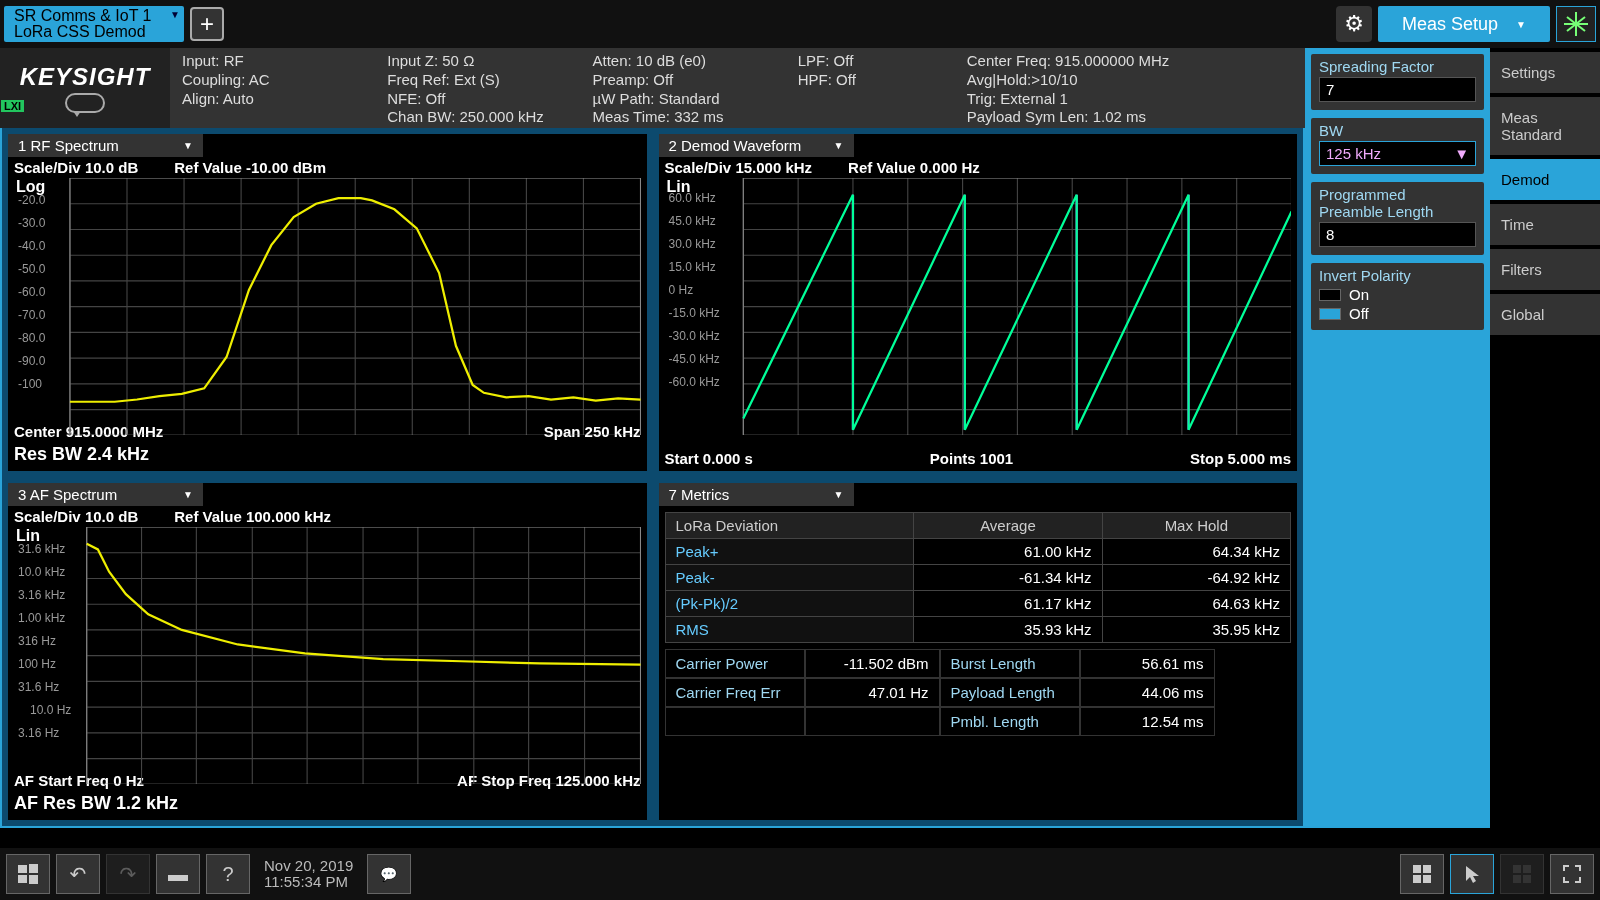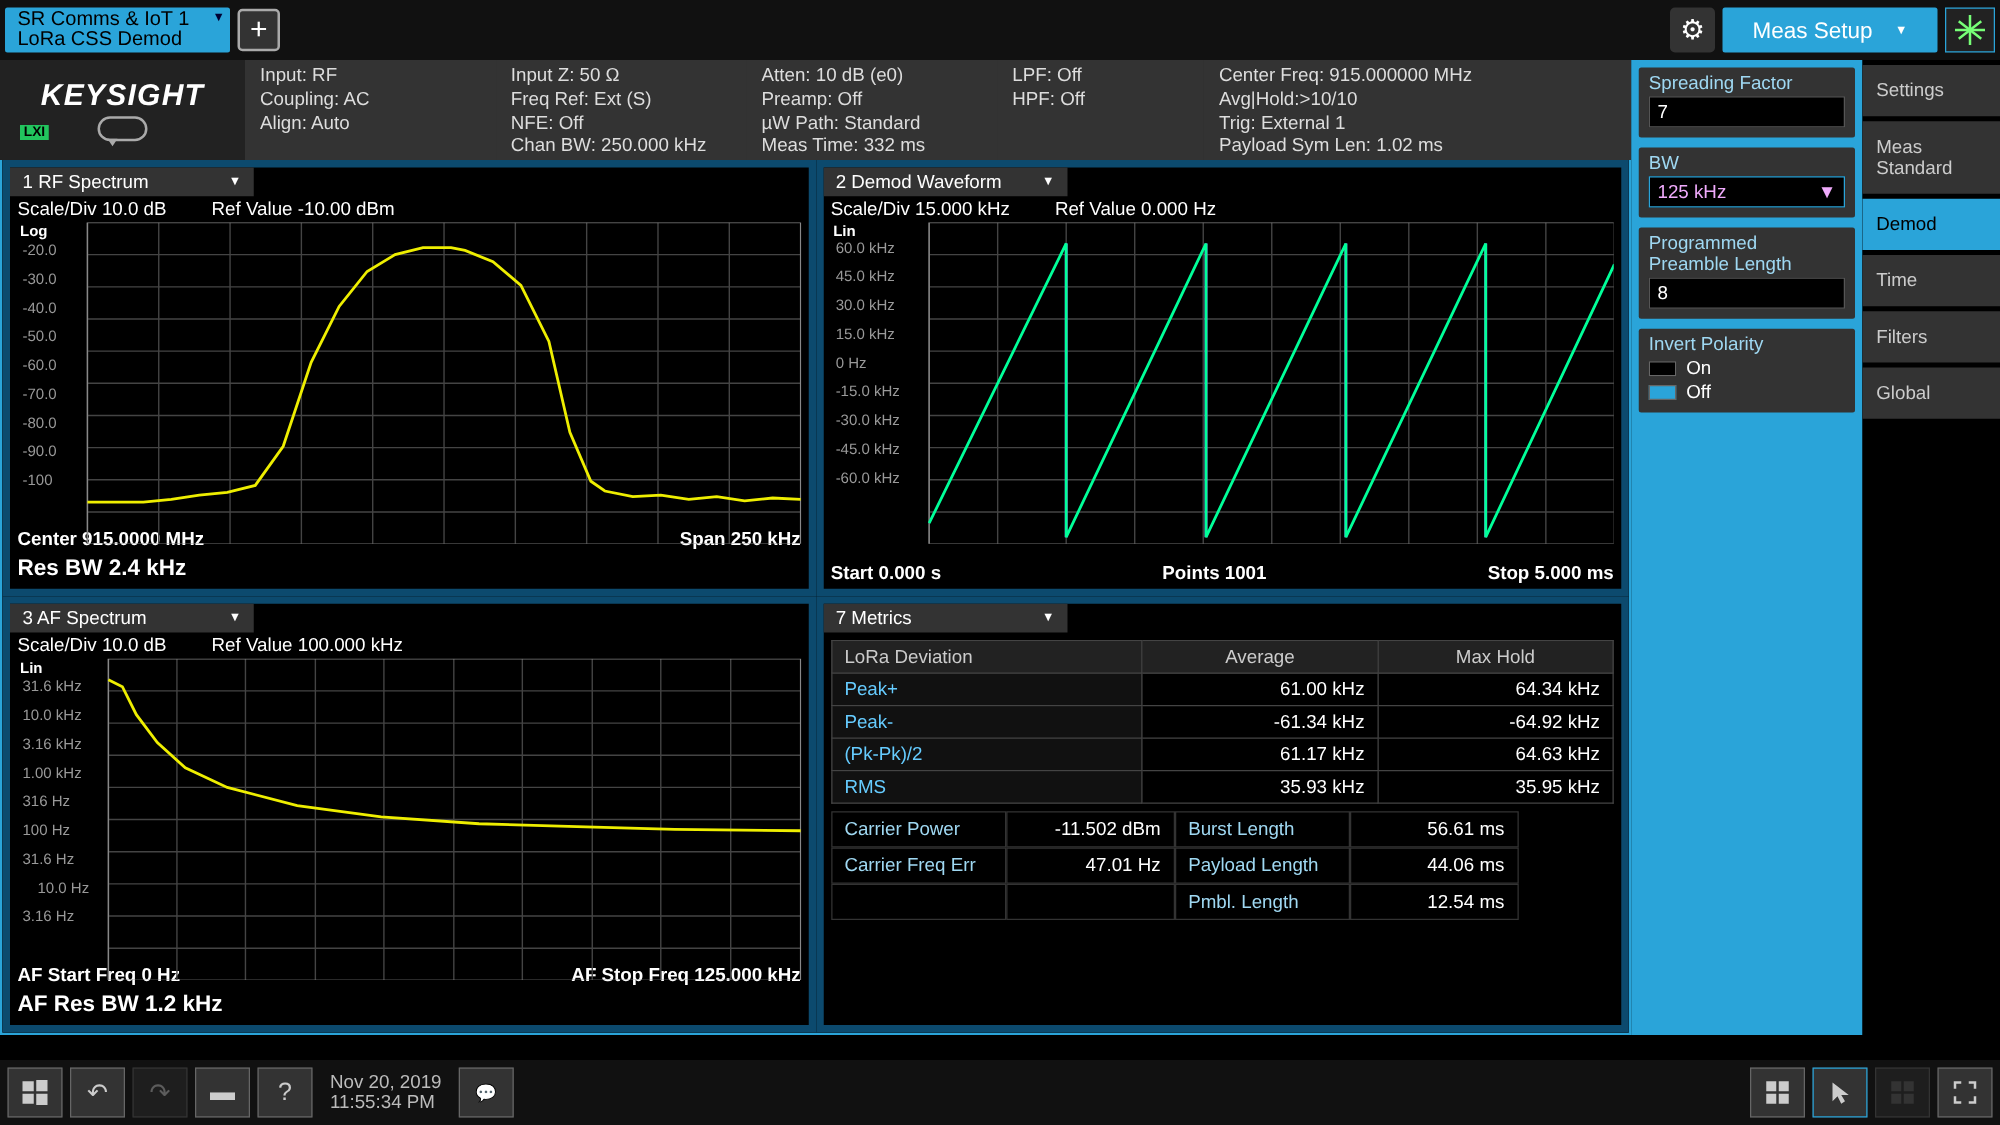--- a/index.html
+++ b/index.html
@@ -9,30 +9,30 @@
   .mode-tab .tri { position: absolute; right: 4px; top: 4px; font-size: 10px; color:#003;}
   .add-btn { width: 34px; height: 34px; background: #333; border: 2px solid #aaa; border-radius: 4px; color: #fff; font-size: 24px; display:flex;align-items:center;justify-content:center;}
   .spacer { flex: 1; }
   .gear { width: 36px; height: 36px; background:#333; border-radius:4px; display:flex;align-items:center;justify-content:center; font-size:22px;}
   .meas-setup-btn { background: #2aa4d9; color: #fff; padding: 6px 24px; height: 36px; display:flex;align-items:center; font-size:18px; border-radius:2px;}
   .meas-setup-btn .tri {margin-left:18px;font-size:10px;}
   .burst-icon { width:40px; background:#222; height:36px; border:1px solid #2aa4d9; display:flex;align-items:center;justify-content:center; color:#6f6;}
   .main-wrap { display:flex; height: 780px;}
   .content { flex:1; display:flex; flex-direction:column; }
   .info-row { display:flex; background:#333; height:80px;}
-  .brand-cell { width:196px; background:#222; padding:4px 6px; display:flex; flex-direction:column; align-items:center; justify-content:center; color:#fff; font-weight:bold; font-size:24px; font-style:italic; letter-spacing:1px;}
+  .brand-cell { width:170px; background:#222; padding:4px 6px; display:flex; flex-direction:column; align-items:center; justify-content:center; color:#fff; font-weight:bold; font-size:24px; font-style:italic; letter-spacing:1px;}
   .brand-cell .bubble { width:40px;height:20px;border:2px solid #aaa; border-radius:10px; margin-top:2px; position:relative;}
   .brand-cell .bubble::after{content:"";position:absolute;bottom:-6px;left:6px;width:0;height:0;border-left:4px solid transparent;border-right:4px solid transparent;border-top:6px solid #aaa;}
   .info-col { background:#333; padding:4px 12px; font-size:15px; color:#ddd; flex:1; line-height:1.25;}
   .info-col-sep{border-right:none;}
   .quads { flex:1; display:grid; grid-template-columns: 1fr 1fr; grid-template-rows: 1fr 1fr; border:2px solid #2aa4d9; border-top:none;}
   .panel { border:6px solid #0c4a6e; display:flex; flex-direction:column; position:relative; background:#000;}
   .dd { background:#333; color:#fff; padding:3px 10px; font-size:15px; display:flex; align-items:center; width:195px;}
   .dd .tri { margin-left:auto; font-size:10px;}
-  .phead { color:#fff; font-weight:normal; font-size:15px; padding:2px 6px 0 6px; display:flex; gap:36px;}
+  .phead { color:#fff; font-weight:bold; font-size:15px; padding:2px 6px 0 6px; display:flex; gap:36px;}
   .plot { flex:1; position:relative; margin:2px 6px 2px 6px; background:#000;}
   .plot svg { position:absolute; inset:0; }
   .pfoot { color:#fff; font-weight:bold; font-size:15px; padding:0 6px 4px 6px; display:flex; justify-content:space-between;}
   .pfoot2 { color:#fff; font-weight:bold; font-size:18px; padding:0 6px 6px 6px;}
   .sidebar { width:185px; background:#2aa4d9; padding:6px; display:flex; flex-direction:column; gap:8px;}
   .side-group { background:#333; border-radius:2px; padding:4px 8px 8px 8px; color:#fff; font-size:15px;}
   .side-label{color:#9fd8f2;font-size:15px;}
   .side-input{background:#000;border:1px solid #555;color:#fff;width:100%;padding:3px 6px;font-size:15px;margin-top:2px;}
   .side-select{background:#000;color:#f0abfc;width:100%;padding:3px 6px;font-size:15px;margin-top:2px;display:flex;justify-content:space-between;align-items:center;border:1px solid #2aa4d9;}
   .radio-row{display:flex;align-items:center;gap:8px;margin-top:2px;}
@@ -47,23 +47,23 @@
   .metrics-table td{color:#fff;margin-left:20px;}
   .metrics-table .lbl{background:#111;text-align:left;color:#6cf;}
   .num{text-align:right;}
   .sub-metrics{display:grid;grid-template-columns:140px 135px 140px 135px;font-size:15px;margin-top:6px;}
   .sub-metrics div{border:1px solid #333;padding:5px 10px;}
   .sub-metrics .lbl{color:#9fd8f2;}
   .sub-metrics .num{text-align:right;color:#fff;}
   .bottombar { position:absolute; bottom:0; left:0; right:0; height:52px; background:#111; display:flex; align-items:center; padding:0 6px; gap:6px;}
   .bbtn{width:44px;height:40px;background:#333;border:1px solid #666;display:flex;align-items:center;justify-content:center;font-size:20px;color:#ccc;}
   .bdate{color:#bbb;font-size:15px;line-height:1.1;padding:0 8px;}
-  .lxi-badge{position:absolute;left:16px;top:100px;background:#22c55e;color:#000;font-size:11px;padding:0 3px;font-weight:bold;}
+  .lxi-badge{position:absolute;left:1px;top:100px;background:#22c55e;color:#000;font-size:11px;padding:0 3px;font-weight:bold;}
   .ylabel{position:absolute;left:4px;color:#999;font-size:12px;}
-  .corner{position:absolute;font-weight:bold;font-size:12px;}
+  .corner{position:absolute;font-weight:bold;font-size:16px;}
 </style>
 </head>
 <body>
 
 <div class="topbar">
   <div class="mode-tab">
     <span>SR Comms &amp; IoT 1</span>
     <span>LoRa CSS Demod</span>
     <span class="tri">▼</span>
   </div>

